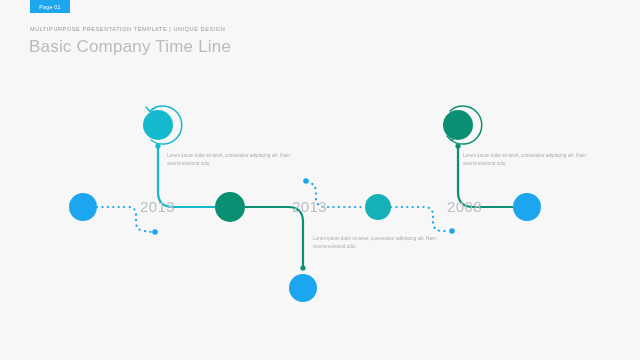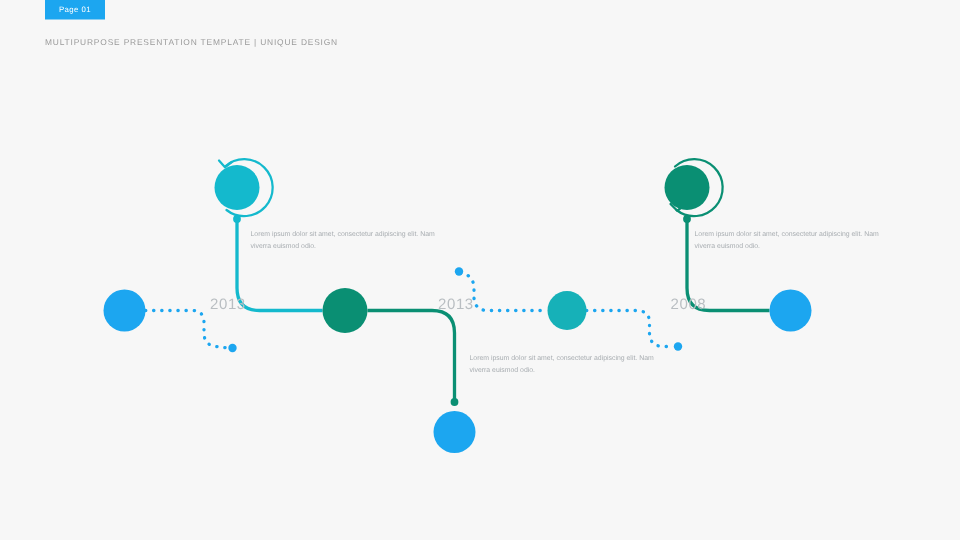--- a/index.html
+++ b/index.html
@@ -59,21 +59,21 @@
     position: absolute;
     left: 0;
     top: 0;
     width: 640px;
     height: 360px;
   }
 
   
   .year-label {
     position: absolute;
-    font-size: 10px;
+    font-size: 15px;
     color: #b9bec2;
     font-family: "Liberation Sans", sans-serif;
     letter-spacing: 0.4px;
     white-space: nowrap;
   }
   #year-1 { left: 140px; top: 198px; }
   #year-2 { left: 292px; top: 198px; }
   #year-3 { left: 447px; top: 198px; }
 
   
@@ -89,20 +89,21 @@
   #desc-2 { left: 313px; top: 235px; }
   #desc-3 { left: 463px; top: 152px; }
 </style>
 </head>
 <body>
 
 <div id="slide" style="background: rgb(247, 247, 247);">
 
   <div id="page-badge" style="background: rgb(28, 166, 240);">Page 01</div>
   <div id="eyebrow" style="color: rgb(154, 154, 154);">MULTIPURPOSE PRESENTATION TEMPLATE | UNIQUE DESIGN</div>
+  <div id="slide-title" style="color: rgb(183, 188, 192);">Basic Company Time Line</div>
 
   <svg id="timeline-svg" viewBox="0 0 640 360">
 
     <path d="M 97 207 L 128 207 Q 136 207 136 215 L 136 222 Q 136 230 144 231 L 152 232" fill="none" stroke="#1ca6f0" stroke-width="2.2" stroke-linecap="round" stroke-dasharray="0.2 5.2"></path>
 
     <path d="M 158 146 L 158 192 Q 158 207 173 207 L 215 207" fill="none" stroke="#14b9cd" stroke-width="2.2" stroke-linecap="butt"></path>
 
     <path d="M 245 207 L 288 207 Q 303 207 303 222 L 303 268" fill="none" stroke="#0a8f73" stroke-width="2.2" stroke-linecap="butt"></path>
 
     <path d="M 307 182 Q 315 183 316 191 L 316 198 Q 316 206 324 207 L 365 207" fill="none" stroke="#1ca6f0" stroke-width="2.2" stroke-linecap="round" stroke-dasharray="0.2 5.2"></path>

